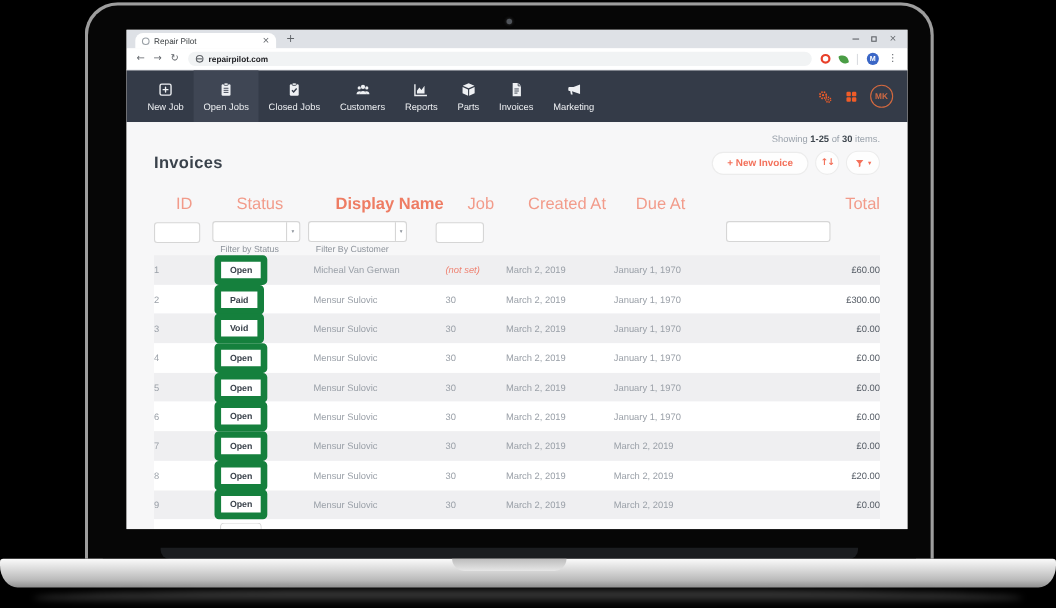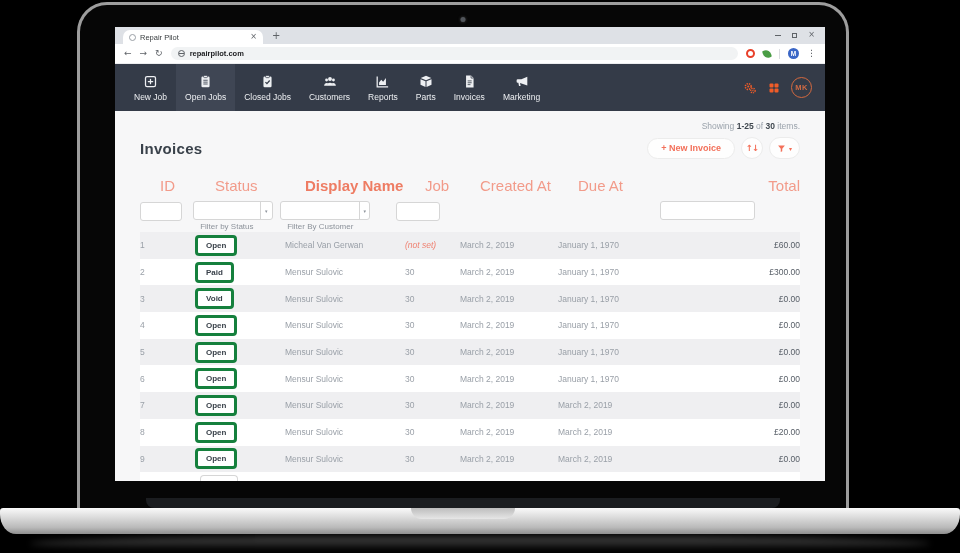--- a/index.html
+++ b/index.html
@@ -22,21 +22,21 @@
            background:linear-gradient(#bdbdbd, #e6e6e6); border-radius:0 0 12px 12px; }
   .reflection { position:absolute; left:30px; top:537px; width:900px; height:13px;
                 background:linear-gradient(rgba(190,190,190,.4), rgba(120,120,120,0));
                 filter:blur(3px); border-radius:50% / 10px; }
 
   
   .browser { position:absolute; left:115px; top:27px; width:710px; height:454px;
              background:#fff; display:flex; flex-direction:column; overflow:hidden; }
   .tabstrip { flex:none; height:17px; background:#dee1e6; display:flex;
               align-items:flex-end; padding:0 8px; }
-  .tab { height:14px; width:140px; background:#fff; border-radius:7px 7px 0 0;
+  .tab { height:14px; width:128px; background:#fff; border-radius:7px 7px 0 0;
          display:flex; align-items:center; gap:4px; padding:0 6px; }
   .tab-favicon { width:7px; height:7px; border:1px solid #9aa0a6; border-radius:50%; flex:none; }
   .tab-title { font-size:7.5px; color:#3c4043; flex:1; white-space:nowrap; overflow:hidden; }
   .tab-close { font-size:8px; color:#5f6368; line-height:1; }
   .newtab { font-size:10px; color:#5f6368; margin:0 0 3px 9px; line-height:1; }
   .win-controls { margin-left:auto; display:flex; gap:11px; align-items:center;
                   margin-bottom:5px; padding-right:2px; }
   .win-min { width:6px; height:1px; background:#5f6368; }
   .win-max { width:5px; height:5px; border:1px solid #5f6368; }
   .win-close { font-size:8px; color:#5f6368; line-height:1; }
@@ -97,21 +97,21 @@
   .select { border:1px solid #d6d6d6; border-radius:3px; background:#fff; height:19px;
             display:flex; align-items:center; cursor:pointer; }
   .sel-text { flex:1; padding:0 6px; font-size:8px; color:#8d939b; white-space:nowrap;margin-top:32px; }
   .sel-caret { width:13px; border-left:1px solid #d6d6d6; height:100%; display:flex;
                align-items:center; justify-content:center; font-size:5px; color:#8d939b; }
   .f-total-wrap { display:flex; justify-content:flex-end; padding-right:45px; }
 
   .t-row { display:flex; align-items:center; height:26.7px; font-size:8.5px; color:#9aa0a8; }
   .rows .t-row:nth-of-type(odd) { background:#efeff1; }
   .rows .t-row:nth-of-type(even) { background:#fff; }
-  .badge { display:inline-block; background:#fff; border:3px solid #15803d; border-radius:4px;
+  .badge { display:inline-block; background:#fff; border:6px solid #15803d; border-radius:4px;
            padding:3px 8px; font-size:8px; font-weight:bold; color:#3a424b; min-width:34px; text-align:center; }
   .t-row .c-total { color:#565d66; }
   .not-set { color:#ef8373; font-style:italic; }
   .partial-row { height:9px; background:#fff; display:flex; overflow:hidden; }
   .badge-partial { margin-left:60px; margin-top:3px; width:38px; height:8px; background:#fff;
                    border:1px solid #d6d6d6; border-bottom:none; border-radius:4px 4px 0 0; }
 </style>
 </head>
 <body>
 

